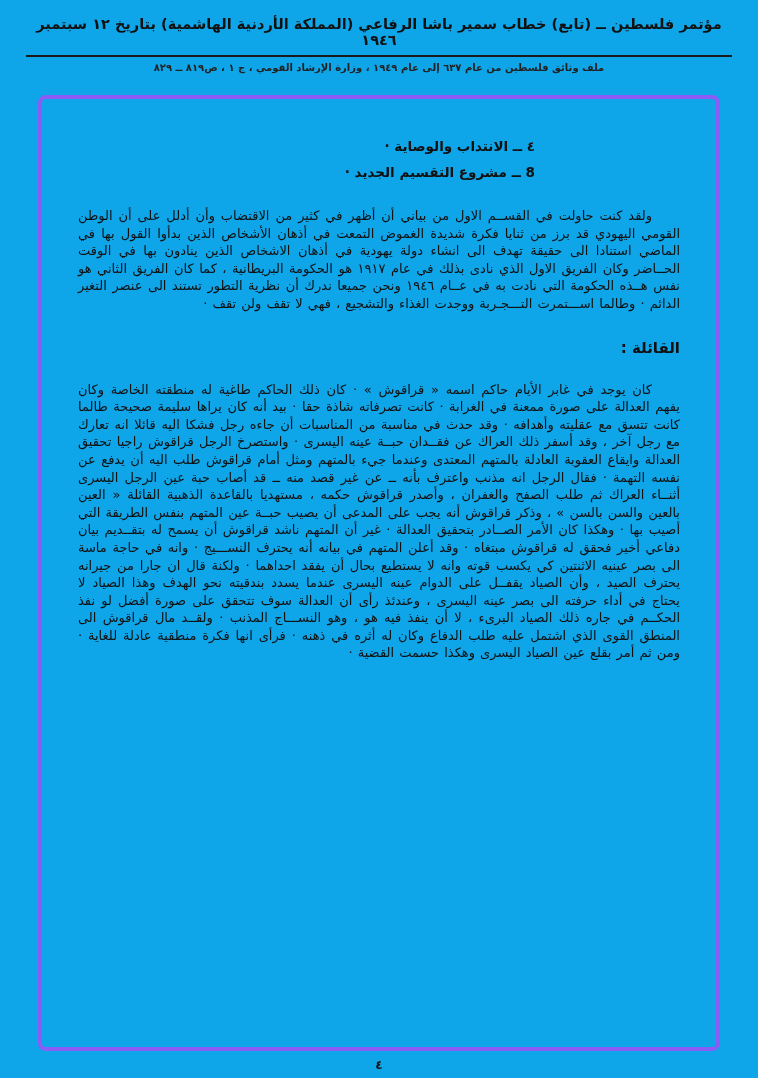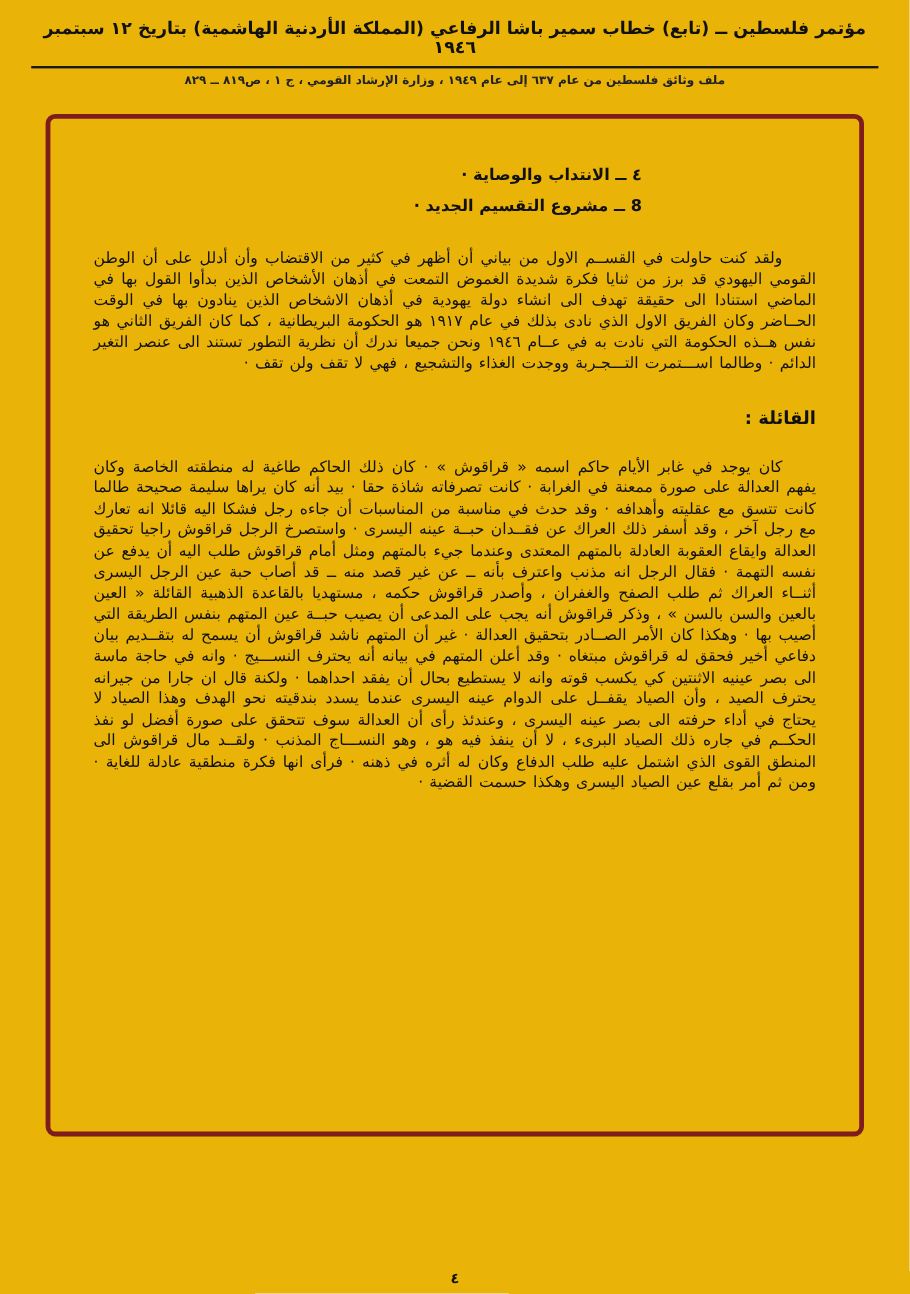--- a/index.html
+++ b/index.html
@@ -5,21 +5,21 @@
   html, body {
     margin: 0;
     padding: 0;
     background: #e9e9e9;
   }
   .page {
     position: relative;
     width: 758px;
     height: 1078px;
     margin: 0 auto;
-    background: #eab308;
+    background: #0ea5e9;
     direction: rtl;
     font-family: "DejaVu Sans", sans-serif;
     color: #111;
     overflow: hidden;
     box-sizing: border-box;
   }
   .header {
     padding-top: 16px;
     text-align: center;
   }
@@ -39,22 +39,22 @@
     font-size: 10px;
     font-weight: bold;
     color: #222;
   }
   .content-box {
     box-sizing: border-box;
     position: absolute;
     top: 95px;
     right: 38px;
     width: 682px;
-    height: 852px;
-    border: 4px solid #7f1d1d;
+    height: 956px;
+    border: 4px solid #8b5cf6;
     border-radius: 8px;
     padding: 34px 36px 24px 36px;
     background: transparent;
     overflow: hidden;
   }
   .list-block {
     margin: 0 145px 22px 0;
   }
   .list-item {
     font-size: 13.5px;

